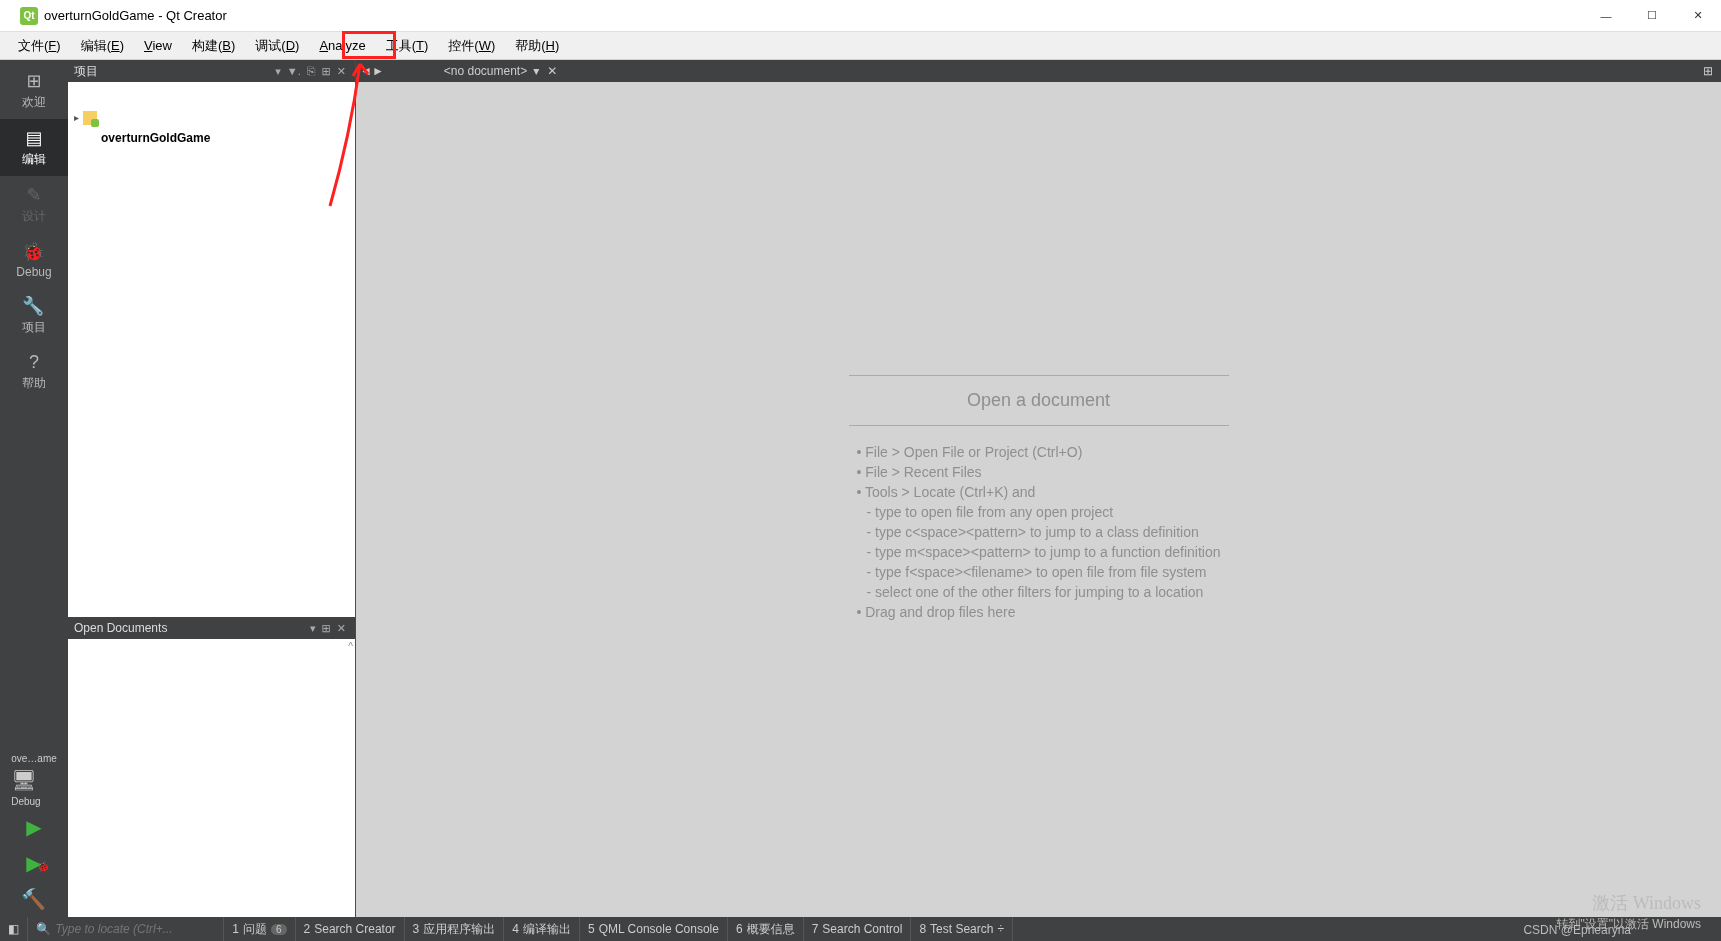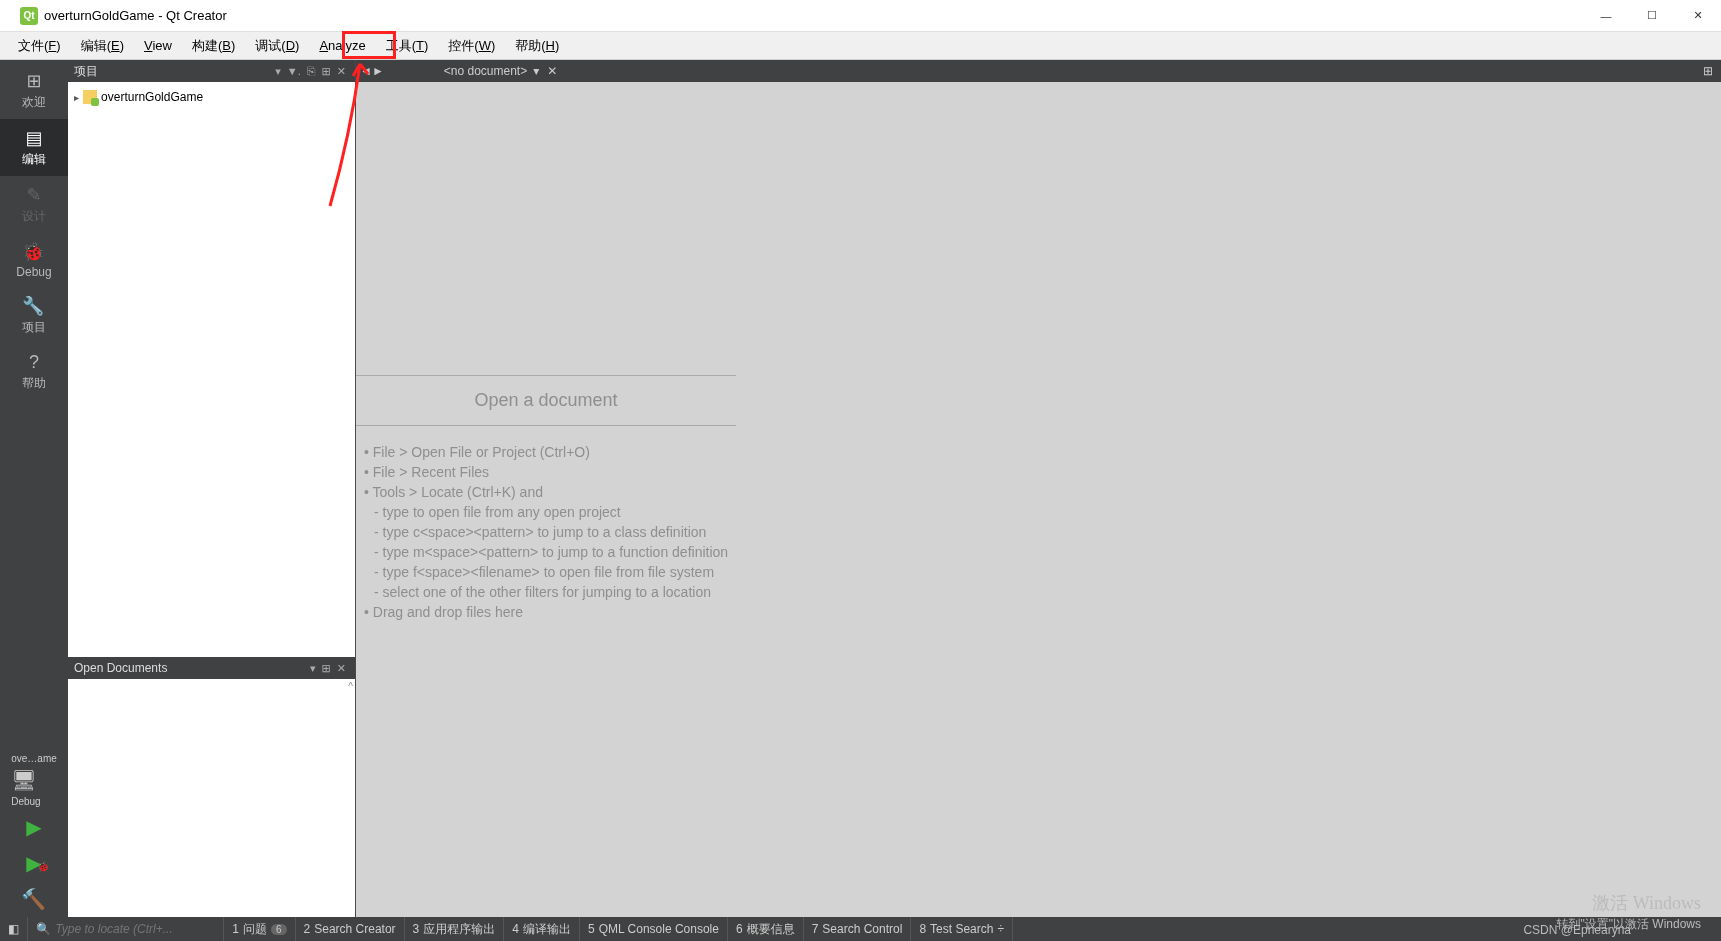--- a/index.html
+++ b/index.html
@@ -28,30 +28,30 @@
 
 .midcol { width:288px; display:flex; flex-direction:column; background:#fff; border-right:1px solid #4a4a4a; }
 .panelhdr { height:22px; background:#404142; color:#ddd; display:flex; align-items:center; padding:0 6px; font-size:12px; }
 .panelhdr .ptitle { flex:1; }
 .panelhdr .pbtn { padding:0 3px; font-size:11px; color:#aaa; cursor:pointer; }
 .projtree { flex:1; background:#fff; padding:6px 4px; font-size:12px; overflow:auto; }
 .treerow { display:flex; align-items:center; gap:4px; padding:2px; }
 .treerow .arrow { font-size:10px; color:#555; }
 .treerow .ficon { width:14px; height:14px; background:#f5d060; display:inline-block; position:relative; }
 .treerow .ficon::after { content:""; position:absolute; right:-2px; bottom:-2px; width:8px;height:8px;background:#7fc241;border-radius:2px; }
-.treerow .fname { font-weight:normal; }
-.opendocs { height:260px; display:flex; flex-direction:column; }
+.treerow .fname { font-weight:bold;margin-top:41px; }
+.opendocs { height:300px; display:flex; flex-direction:column; }
 .opendocs .docbody { flex:1; background:#fff; position:relative; }
 .opendocs .scrollup { position:absolute; top:2px; right:2px; font-size:10px; color:#888; }
 
 .editor { flex:1; background:#d3d3d3; display:flex; flex-direction:column; }
 .edtabs { height:22px; background:#404142; display:flex; align-items:center; color:#ccc; font-size:12px; padding:0 4px; }
 .edtabs .docsel { flex:0 0 auto; margin-left:60px; display:flex; align-items:center; gap:6px; font-family:Consolas,monospace; }
 .edtabs .tbtnr { margin-left:auto; padding:0 4px; }
-.edbody { flex:1; display:flex; align-items:center; justify-content:flex-start; position:relative; }
+.edbody { flex:1; display:flex; align-items:center; justify-content:center; position:relative; }
 .placeholder { color:#8f8f8f; font-family:Consolas,monospace; font-size:14px; text-align:left; }
 .placeholder .phtitle { text-align:center; font-size:18px; margin-bottom:18px; padding-bottom:14px; border-top:1px solid #aaa; border-bottom:1px solid #aaa; padding-top:14px; width:380px; margin-left:auto;margin-right:auto; }
 .placeholder ul { list-style:none; }
 .placeholder li { margin:4px 8px; }
 .placeholder li::before { content:"• "; }
 .placeholder .sub { margin-left:18px; }
 .placeholder .sub::before { content:"- "; }
 
 .statusbar { height:24px; background:#404142; color:#ccc; display:flex; align-items:center; font-size:12px; }
 .statusbar .sbseg { padding:0 8px; display:flex; align-items:center; gap:4px; border-right:1px solid #555; height:100%; }

